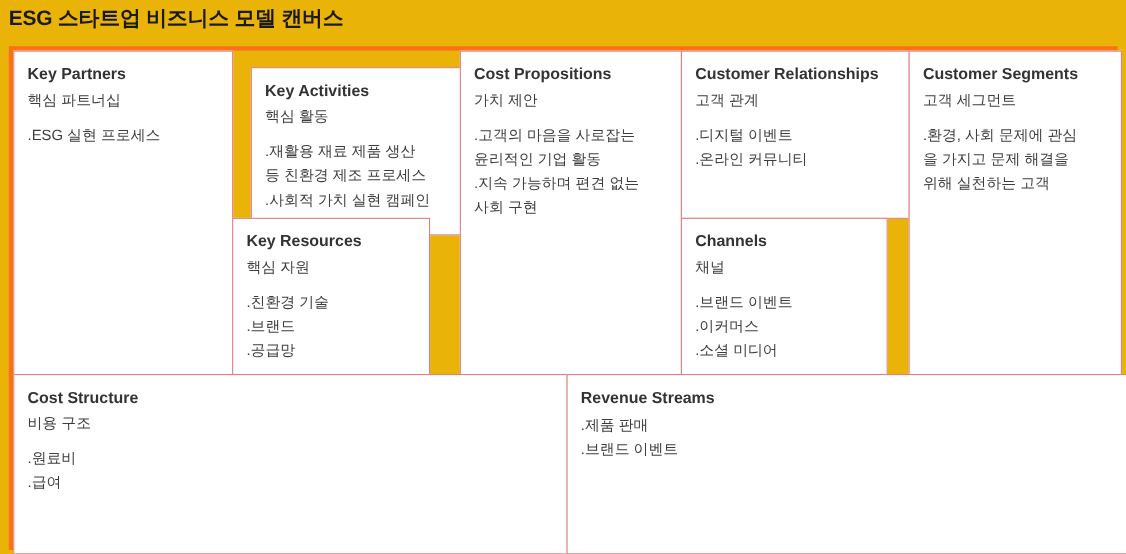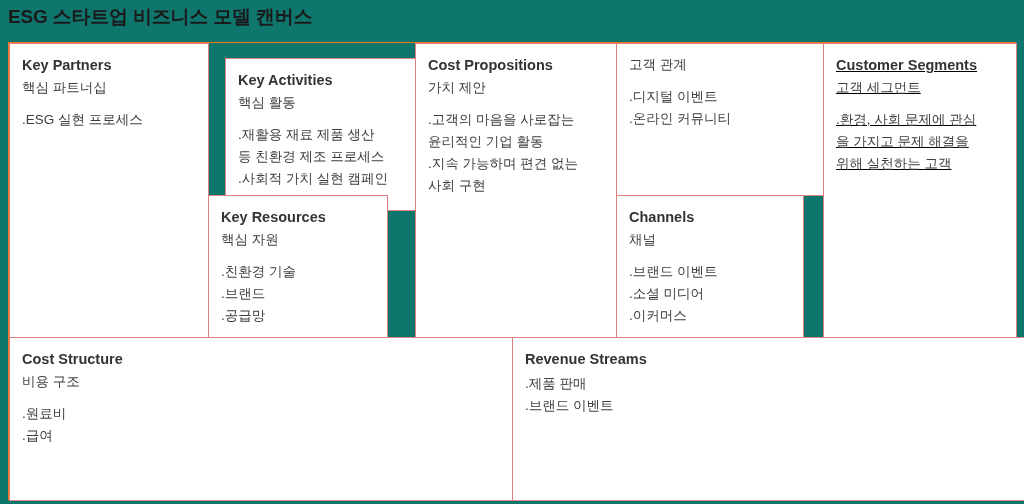--- a/index.html
+++ b/index.html
@@ -6,39 +6,39 @@
   html, body {
     margin: 0;
     padding: 0;
     background: #ffffff;
     font-family: "Liberation Sans", sans-serif;
   }
   #page {
     position: relative;
     width: 1024px;
     height: 504px;
-    background: #0f766e;
+    background: #eab308;
     overflow: hidden;
   }
   .page-title {
     position: absolute;
     left: 8px;
     top: 4px;
     font-size: 19px;
     font-weight: bold;
     color: #1a1a1a;
     letter-spacing: -0.2px;
   }
   .canvas {
     position: absolute;
     left: 8px;
     top: 42px;
     width: 1008px;
     height: 458px;
-    border: 1px solid #f97316;
+    border: 4px solid #f97316;
   }
   .cell {
     position: absolute;
     border: 1px solid #e08080;
     padding: 12px 10px 8px 12px;
     background: #ffffff;
   }
   .cell-title {
     font-size: 14.5px;
     font-weight: bold;
@@ -64,21 +64,21 @@
     margin: 0;
   }
 
   
   .c-partners   { left: 0px;   top: 0px;   width: 200px; height: 295px; }
   .c-activities { left: 216px; top: 0px;   width: 240px; height: 153px; margin-top: 15px; }
   .c-resources  { left: 199px; top: 152px; width: 180px; height: 143px; }
   .c-value      { left: 406px; top: 0px;   width: 202px; height: 295px; }
   .c-relations  { left: 607px; top: 0px;   width: 208px; height: 153px; }
   .c-channels   { left: 607px; top: 152px; width: 188px; height: 143px; }
-  .c-segments   { left: 814px; top: 0px;   width: 194px; height: 295px; text-decoration: underline; }
+  .c-segments   { left: 814px; top: 0px;   width: 194px; height: 295px; }
   .c-cost       { left: 0px;   top: 294px; width: 504px; height: 164px; }
   .c-revenue    { left: 503px; top: 294px; width: 560px; height: 164px; }
 </style>
 </head>
 <body>
 
 <div id="page">
 
   <div class="page-title">ESG 스타트업 비즈니스 모델 캔버스</div>
 
@@ -117,34 +117,35 @@
       <div class="cell-sub">가치 제안</div>
       <ul class="cell-list">
         <li>.고객의 마음을 사로잡는</li>
         <li>윤리적인 기업 활동</li>
         <li>.지속 가능하며 편견 없는</li>
         <li>사회 구현</li>
       </ul>
     </div>
 
     <div class="cell c-relations">
+      <div class="cell-title">Customer Relationships</div>
       <div class="cell-sub">고객 관계</div>
       <ul class="cell-list">
         <li>.디지털 이벤트</li>
         <li>.온라인 커뮤니티</li>
       </ul>
     </div>
 
     <div class="cell c-channels">
       <div class="cell-title">Channels</div>
       <div class="cell-sub">채널</div>
       <ul class="cell-list">
         <li>.브랜드 이벤트</li>
+        <li>.이커머스</li>
         <li>.소셜 미디어</li>
-        <li>.이커머스</li>
       </ul>
     </div>
 
     <div class="cell c-segments">
       <div class="cell-title">Customer Segments</div>
       <div class="cell-sub">고객 세그먼트</div>
       <ul class="cell-list">
         <li>.환경, 사회 문제에 관심</li>
         <li>을 가지고 문제 해결을</li>
         <li>위해 실천하는 고객</li>

